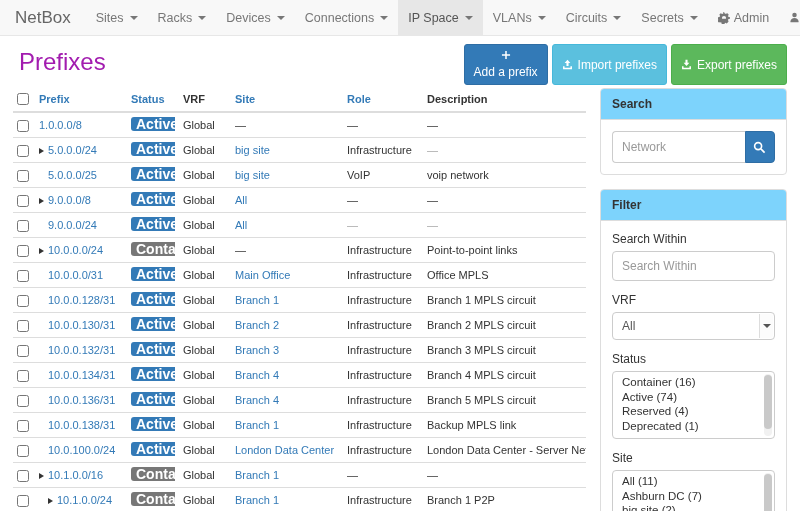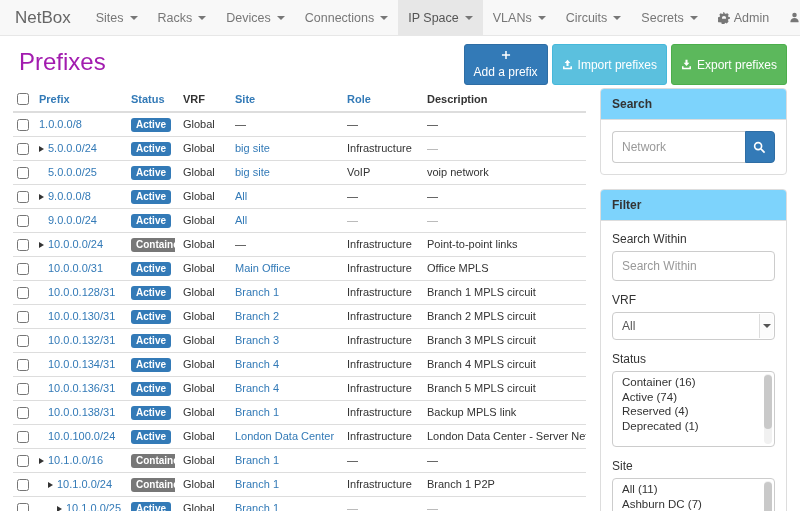--- a/index.html
+++ b/index.html
@@ -45,21 +45,21 @@
   .col-check { width:20px; padding-left:4px; padding-right:2px; }
   .col-prefix { width:90px; padding-left:6px; }
   .col-status { width:52px; }
   .col-vrf { width:52px; }
   .col-site { width:112px; }
   .col-role { width:80px; }
   input[type=checkbox] { width:12px; height:12px; margin:0; vertical-align:middle; }
   a.cell-link { color:#337ab7; text-decoration:none; cursor:pointer; }
   .arrow-tri { display:inline-block; width:0; height:0; border-left:5px solid #333;
     border-top:3.5px solid transparent; border-bottom:3.5px solid transparent; margin-right:4px; }
-  .label-badge { display:inline-block; font-size:10px; font-weight:bold; color:#fff;
+  .label-badge { display:inline-block; font-size:14px; font-weight:bold; color:#fff;
     padding:2px 5px 2px 5px; border-radius:3px; line-height:10px; }
   .badge-primary { background:#337ab7; }
   .badge-default { background:#777; }
   .dash { color:#333; }
   .dash.muted { color:#a8a8a8; }
 
   
   .sidebar { flex:0 0 187px; width:187px; }
   .panel { border:1px solid #ddd; border-radius:4px; margin-bottom:14px; background:#fff; }
   .panel-heading { background:#7dd3fc; border-bottom:1px solid #ddd; padding:8px 11px;
@@ -80,21 +80,21 @@
     cursor:pointer; background:#fff; }
   .select-strip { position:absolute; right:1px; top:1px; bottom:1px; width:14px;
     border-left:1px solid #ddd; display:flex; align-items:center; justify-content:center;
     background:#fcfcfc; border-radius:0 3px 3px 0; }
   .select-strip .caret { border-top-color:#555; margin:0; }
   .listbox { position:relative; border:1px solid #ccc; border-radius:4px; overflow:hidden;
     padding:3px 12px 3px 0; background:#fff; }
   .listbox ul { list-style:none; }
   .listbox li { font-size:11.5px; color:#333; padding-left:9px; line-height:14.6px;
     white-space:nowrap; cursor:default; }
-  .lb-status { height:76px; }
+  .lb-status { height:68px; }
   .lb-site { height:99px; }
   .scroll-track { position:absolute; right:2px; top:2px; bottom:2px; width:8px;
     background:#f1f1f1; border-radius:4px; }
   .scroll-thumb { position:absolute; right:2px; width:8px; background:#c9c9c9; border-radius:4px; }
 </style>
 </head>
 <body>
 
 <div class="navbar">
   <a class="brand">NetBox</a>

